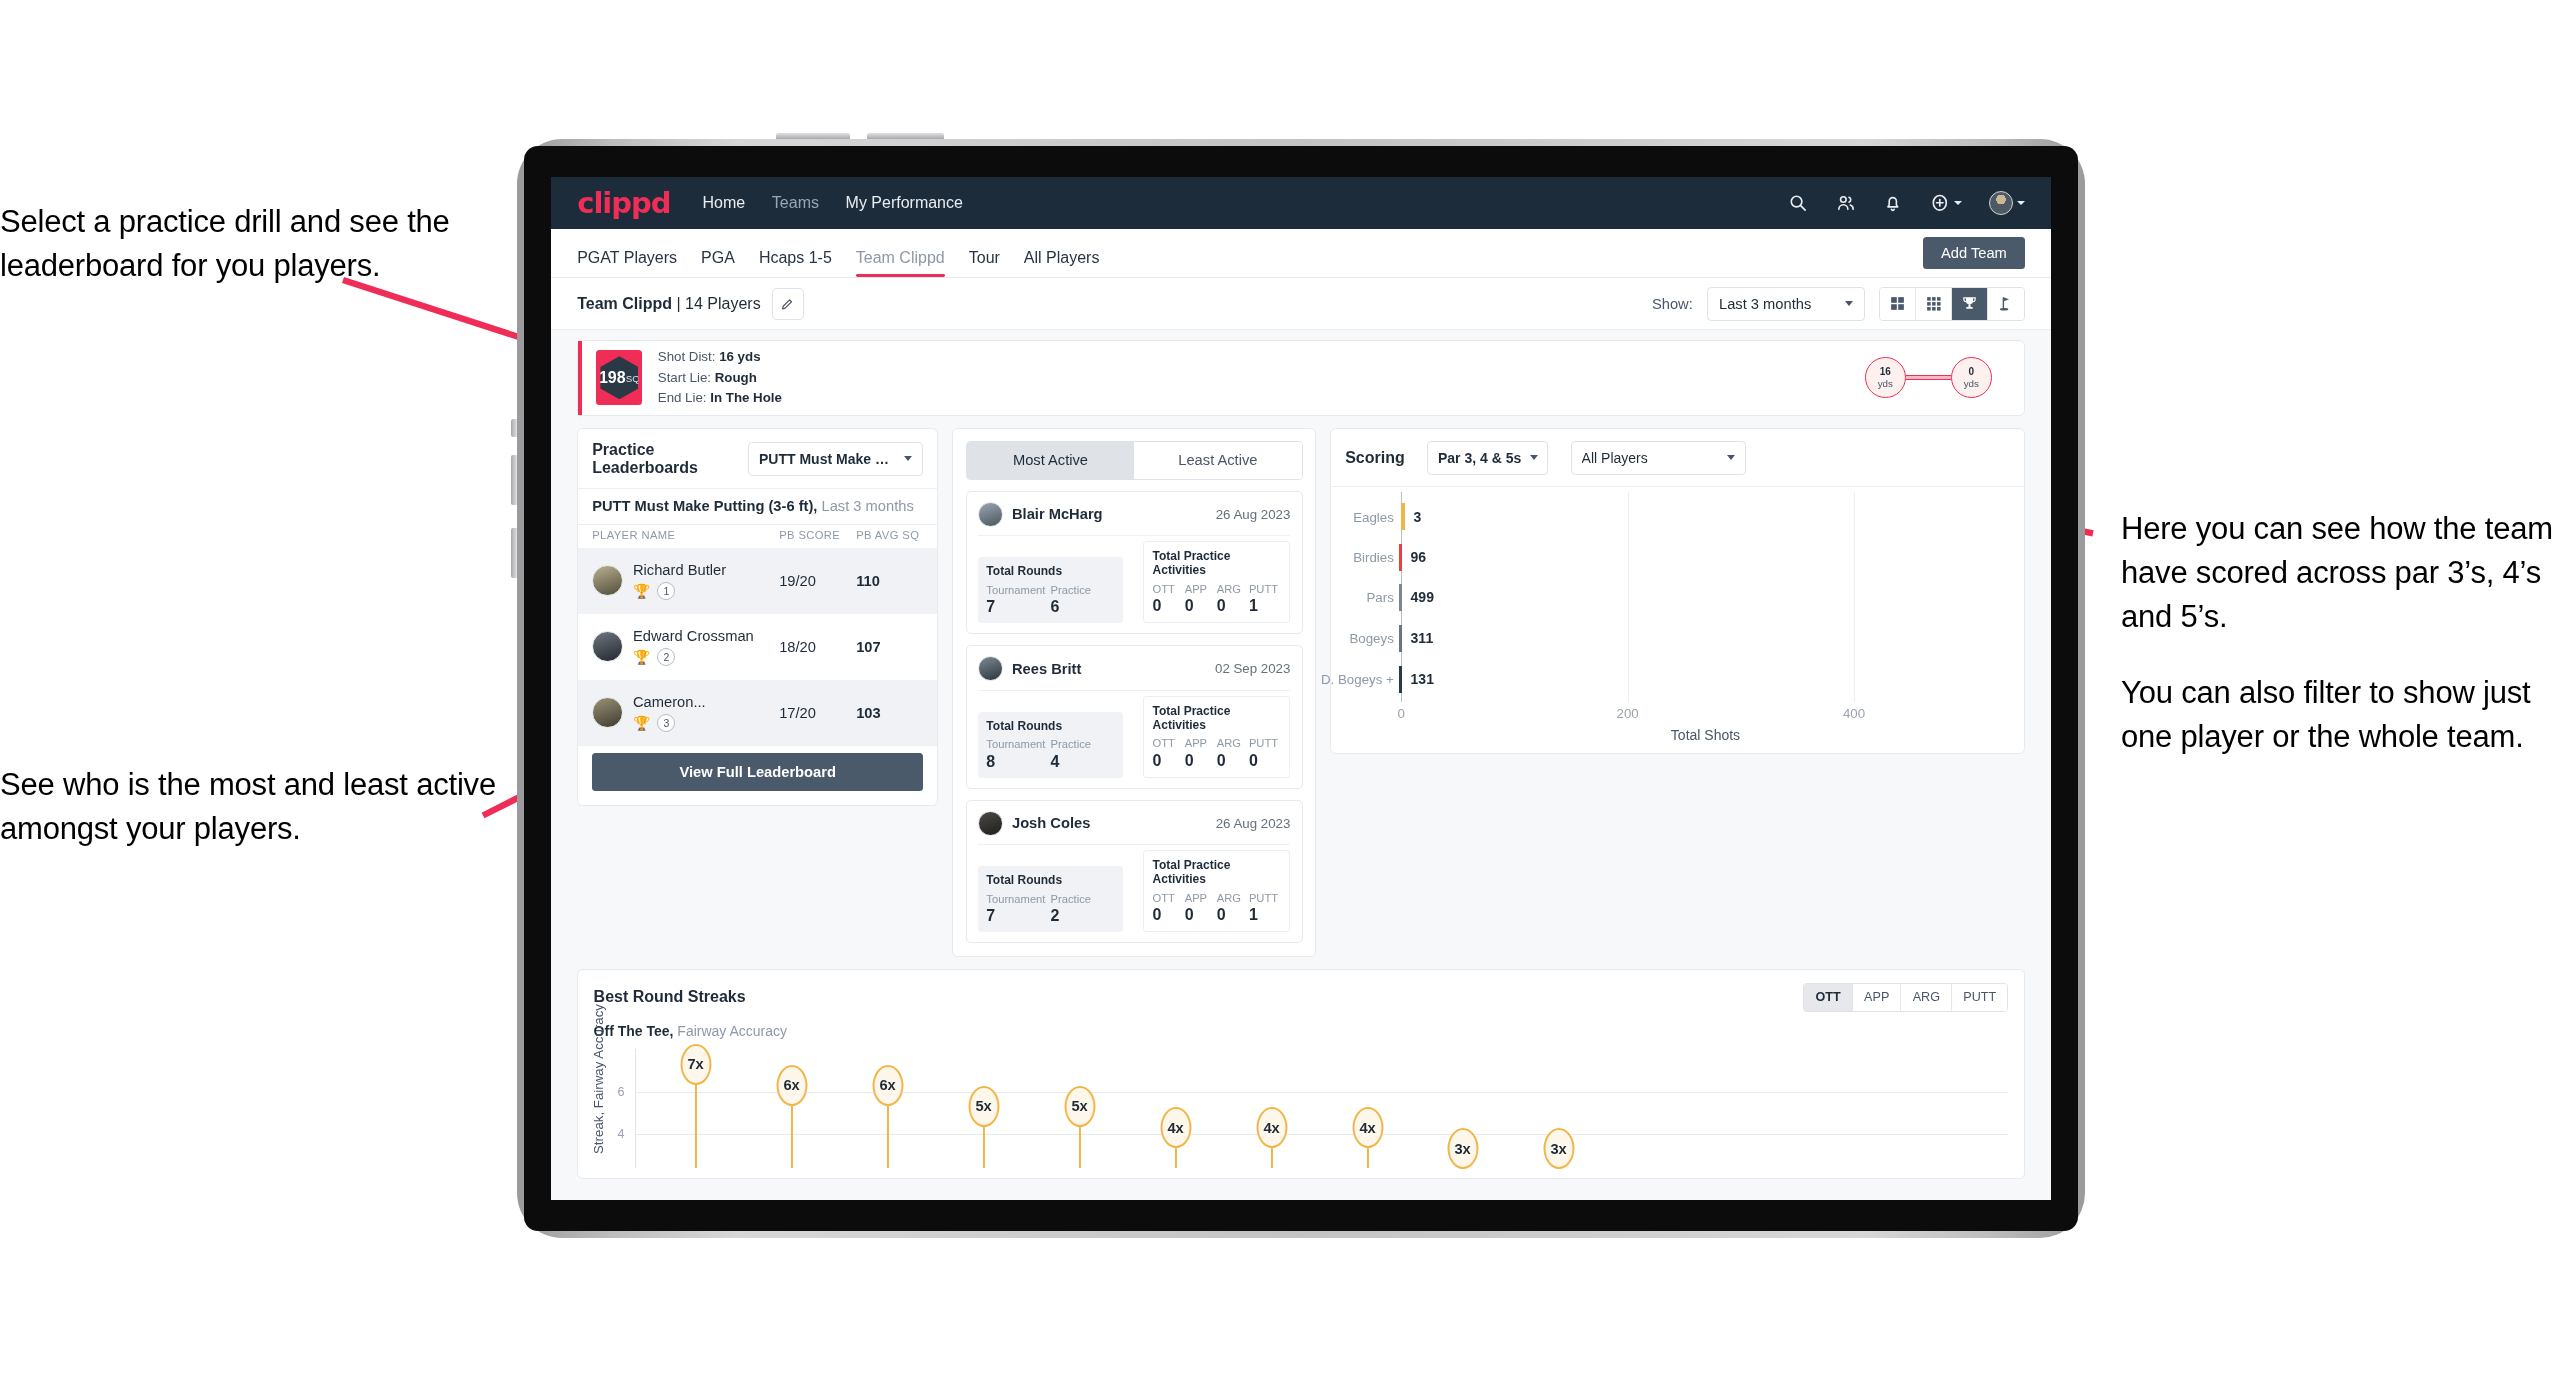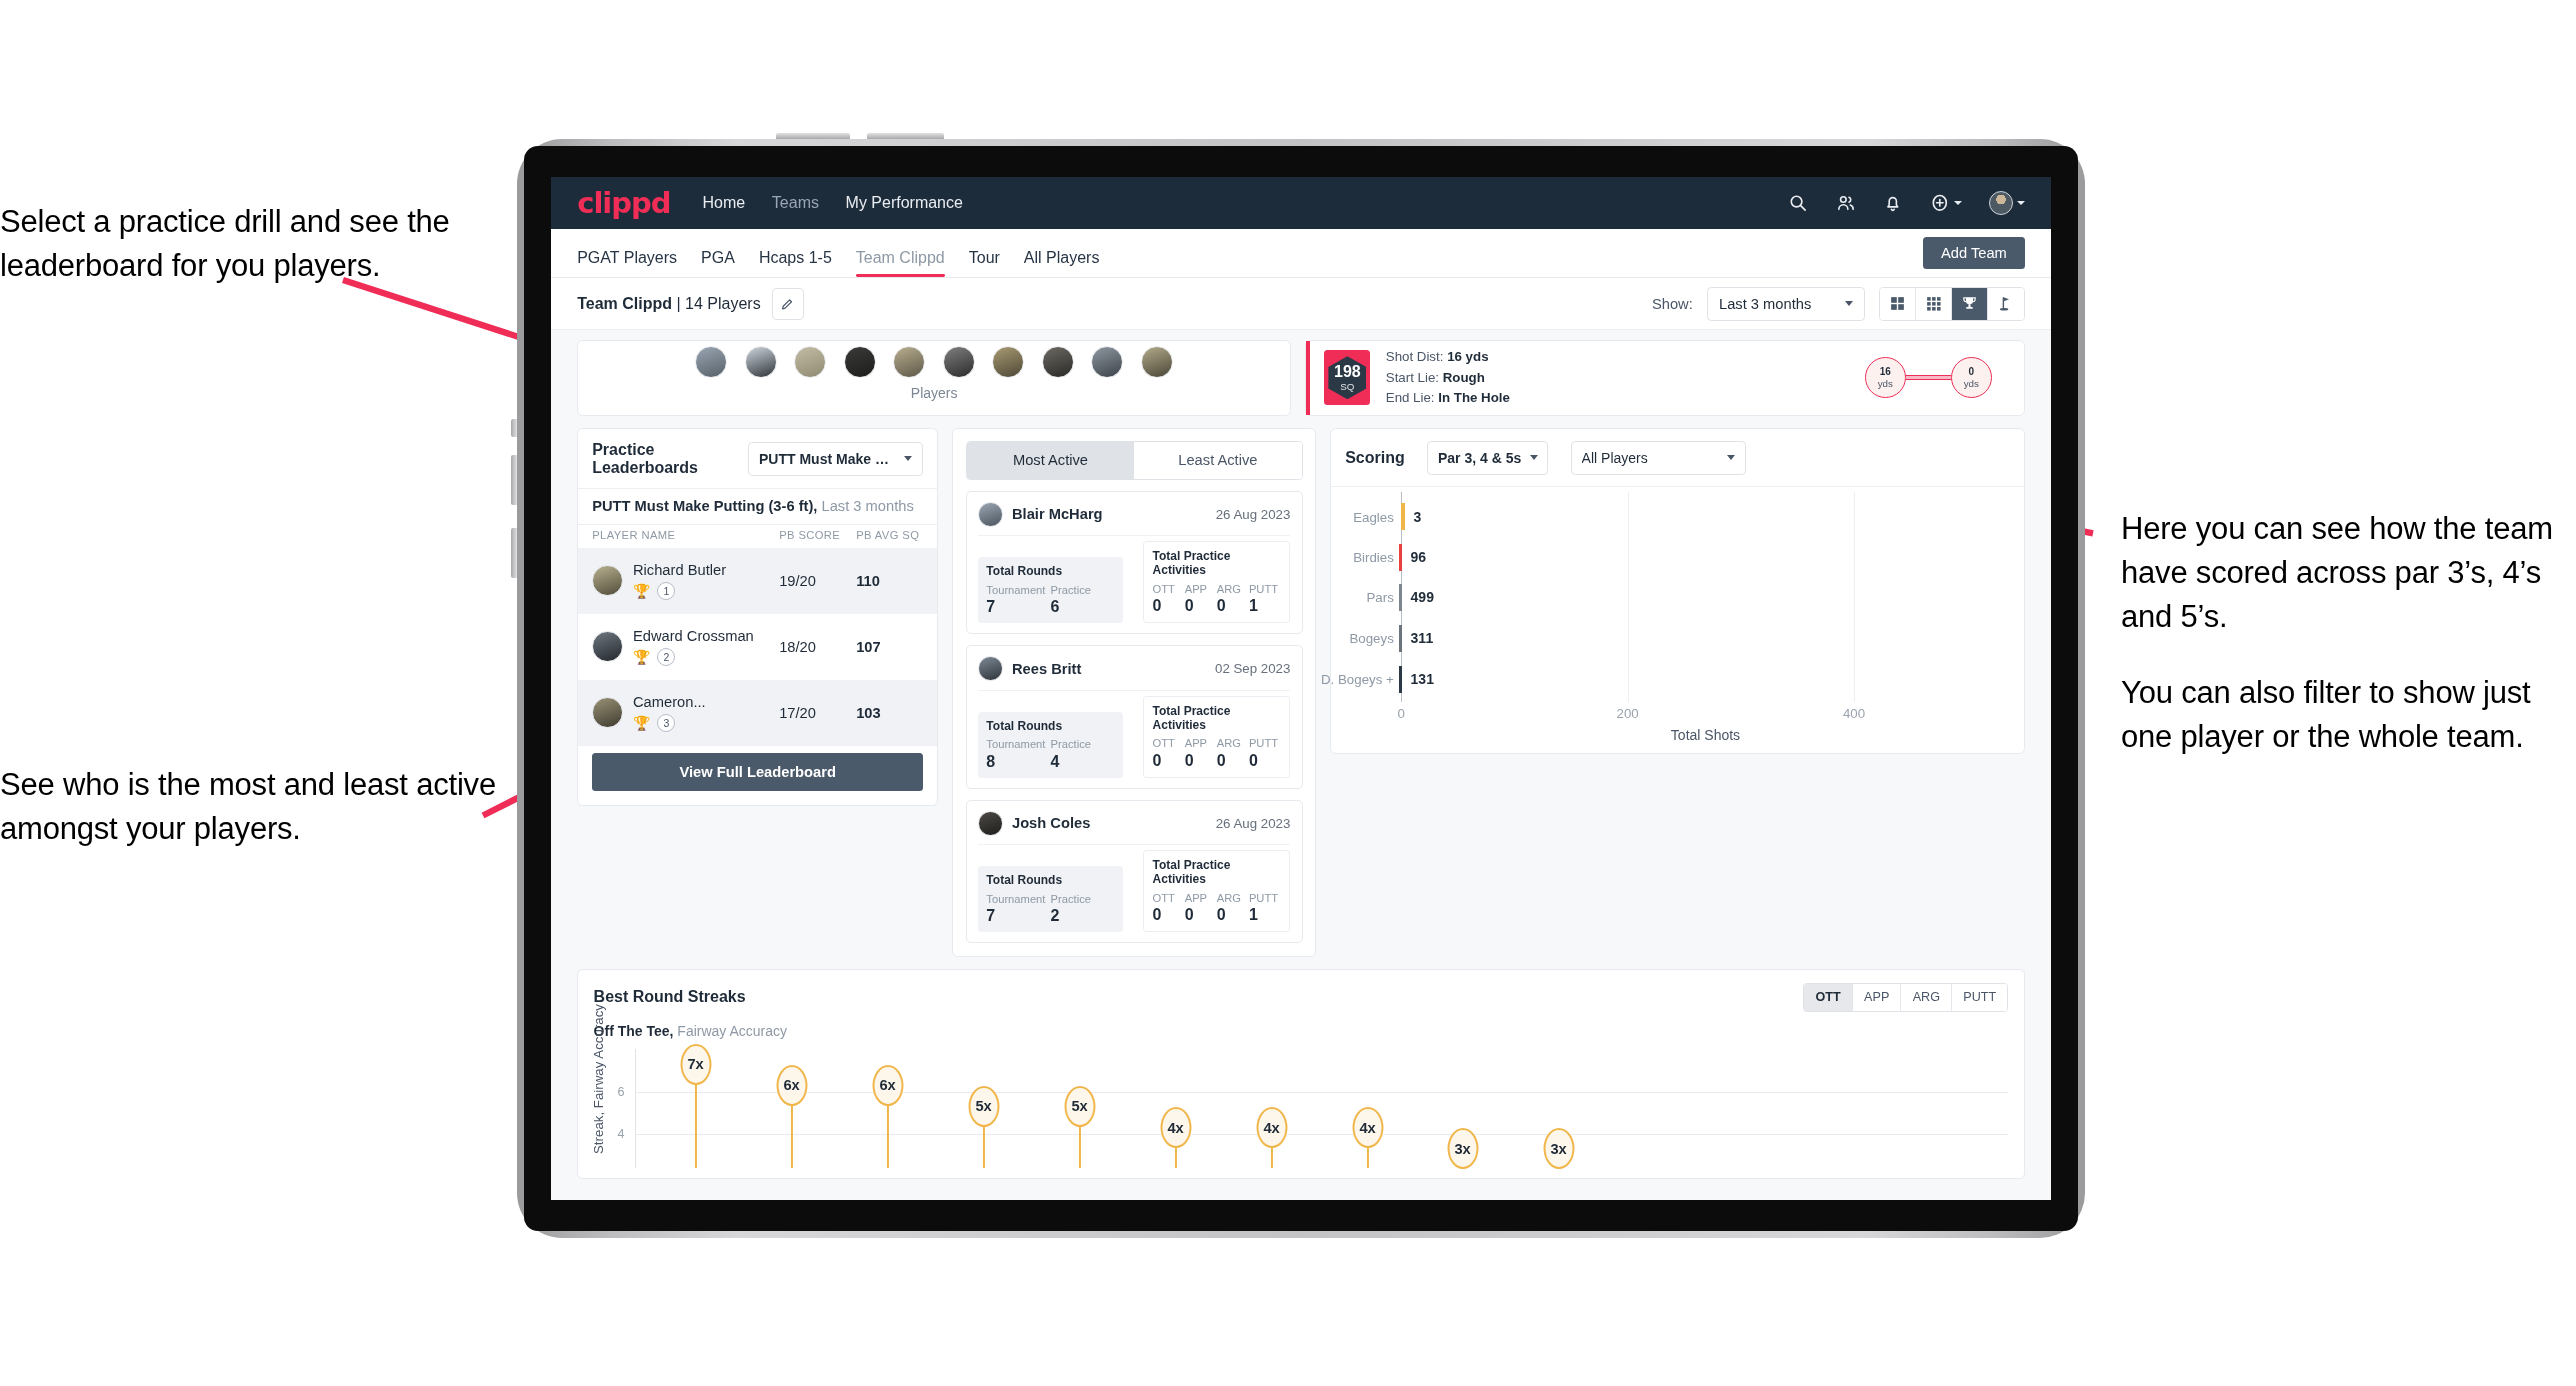--- a/index.html
+++ b/index.html
@@ -99,21 +99,21 @@
   .players-card { flex: 0 0 714px; height: 76px; padding: 2.8px 0 0 0; position: relative; }
   .avatars { display: flex; gap: 17.5px; justify-content: center; padding-top: 2.8px; }
   .av { width: 32px; height: 32px; border-radius: 50%; border: 1.4px solid #eceef1; }
   .players-cap { text-align: center; font-size: 14px; color: #7b8794; margin-top: 7px; }
   .shot-card { flex: 1; height: 76px; position: relative; padding: 9.8px 14px; display: flex; align-items: center; }
   .shot-card::before { content: ""; position: absolute; left: 0; top: 0; bottom: 0; width: 3.5px; background: #ef2d56; }
   .hexbadge { width: 46px; height: 55px; background: #ef2d56; border-radius: 3.5px; display: flex;
               align-items: center; justify-content: center; margin-left: 4.2px; }
   .hexin { width: 38px; height: 43px; background: #2b3846;
            clip-path: polygon(50% 0,100% 25%,100% 75%,50% 100%,0 75%,0 25%);
-           display: flex; flex-direction: column; align-items: center; justify-content: center; }
+           display: flex; flex-direction: row; align-items: center; justify-content: center; }
   .hexin .n { color: #fff; font-size: 16px; font-weight: 700; line-height: 1; }
   .hexin .u { color: #dfe3e8; font-size: 9.8px; margin-top: 1.4px; }
   .shot-lines { margin-left: 15.4px; }
   .shot-lines div { font-size: 13.3px; color: #4a5667; line-height: 1.55; }
   .shot-lines b { color: #1f2b38; }
   .dist-wrap { margin-left: auto; display: flex; align-items: center; padding-right: 18px; }
   .dist-c { width: 41px; height: 41px; border-radius: 50%; border: 1.4px solid #ef2d56; background: #fdf1ef;
             display: flex; flex-direction: column; align-items: center; justify-content: center; }
   .dist-c .n { font-size: 10px; font-weight: 700; color: #1f2b38; line-height: 1; }
   .dist-c .u { font-size: 9.8px; color: #4a5667; margin-top: 1.4px; }
@@ -354,35 +354,20 @@
                     <ellipse cx="10" cy="20" rx="6" ry="1.8" fill="#4b5a6b"></ellipse>
                   </svg>
               </div>
             </div>
           </div>
         </div>
 
         <div class="content">
 
           <div class="row">
-            <div class="card players-card">
-              <div class="avatars">
-                <div class="av" style="background:linear-gradient(160deg,#9aa6b3,#566068)"></div>
-                <div class="av" style="background:linear-gradient(160deg,#cfd6dd,#2e343a)"></div>
-                <div class="av" style="background:linear-gradient(160deg,#c4bda5,#8f8a72)"></div>
-                <div class="av" style="background:linear-gradient(160deg,#3a3a38,#1d1d1c)"></div>
-                <div class="av" style="background:linear-gradient(160deg,#b9ae8f,#5d5748)"></div>
-                <div class="av" style="background:linear-gradient(160deg,#7f7f7f,#2b2b2b)"></div>
-                <div class="av" style="background:linear-gradient(160deg,#a89a72,#4e4836)"></div>
-                <div class="av" style="background:linear-gradient(160deg,#6d6a63,#2a2926)"></div>
-                <div class="av" style="background:linear-gradient(160deg,#8f98a1,#3c4249)"></div>
-                <div class="av" style="background:linear-gradient(160deg,#b3ab8b,#4a4637)"></div>
-              </div>
-              <div class="players-cap">Players</div>
-            </div>
 
             <div class="card shot-card">
               <div class="hexbadge">
                 <div class="hexin">
                   <div class="n">198</div>
                   <div class="u">SQ</div>
                 </div>
               </div>
               <div class="shot-lines">
                 <div><span>Shot Dist:</span> <b>16 yds</b></div>

